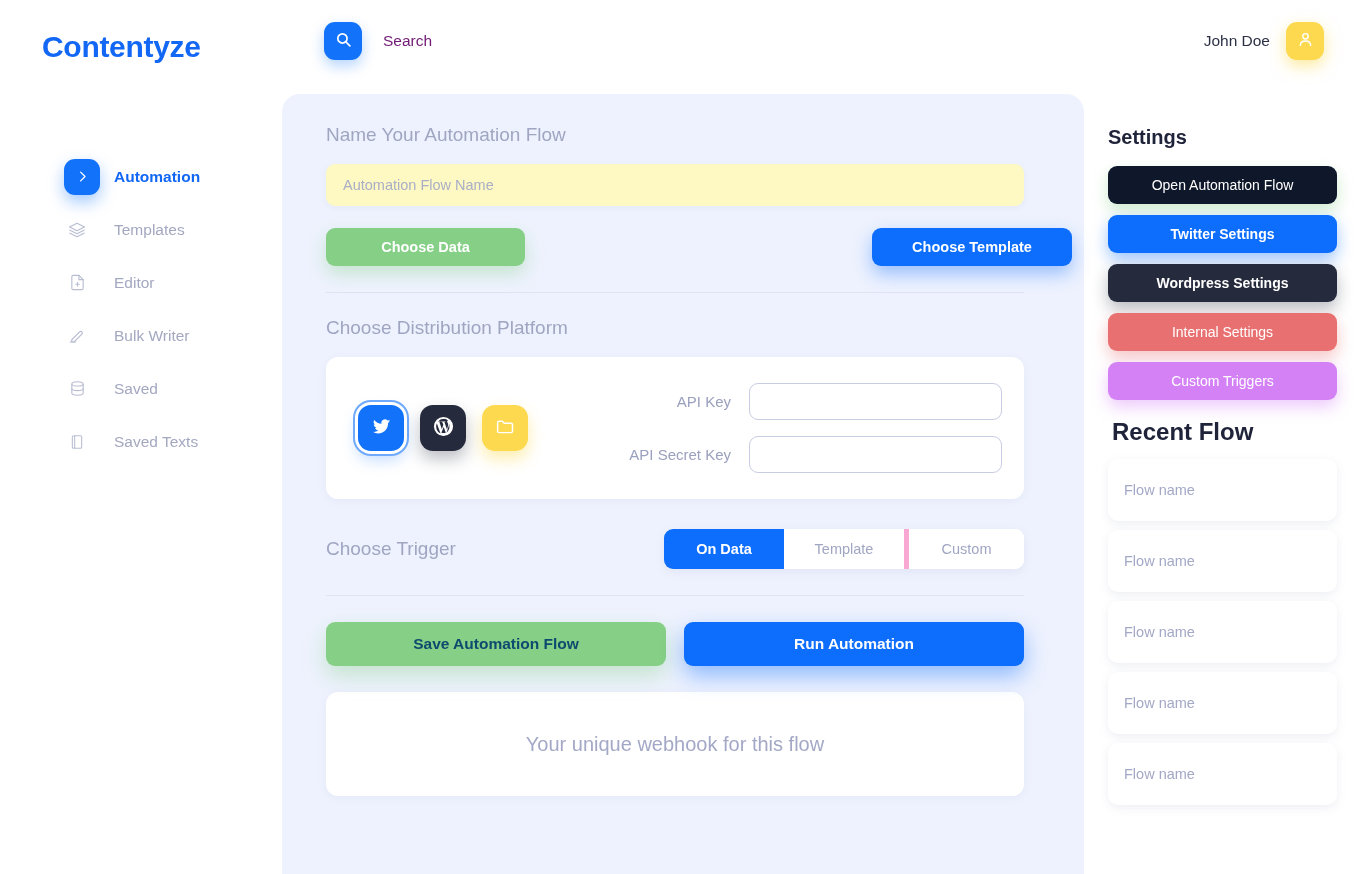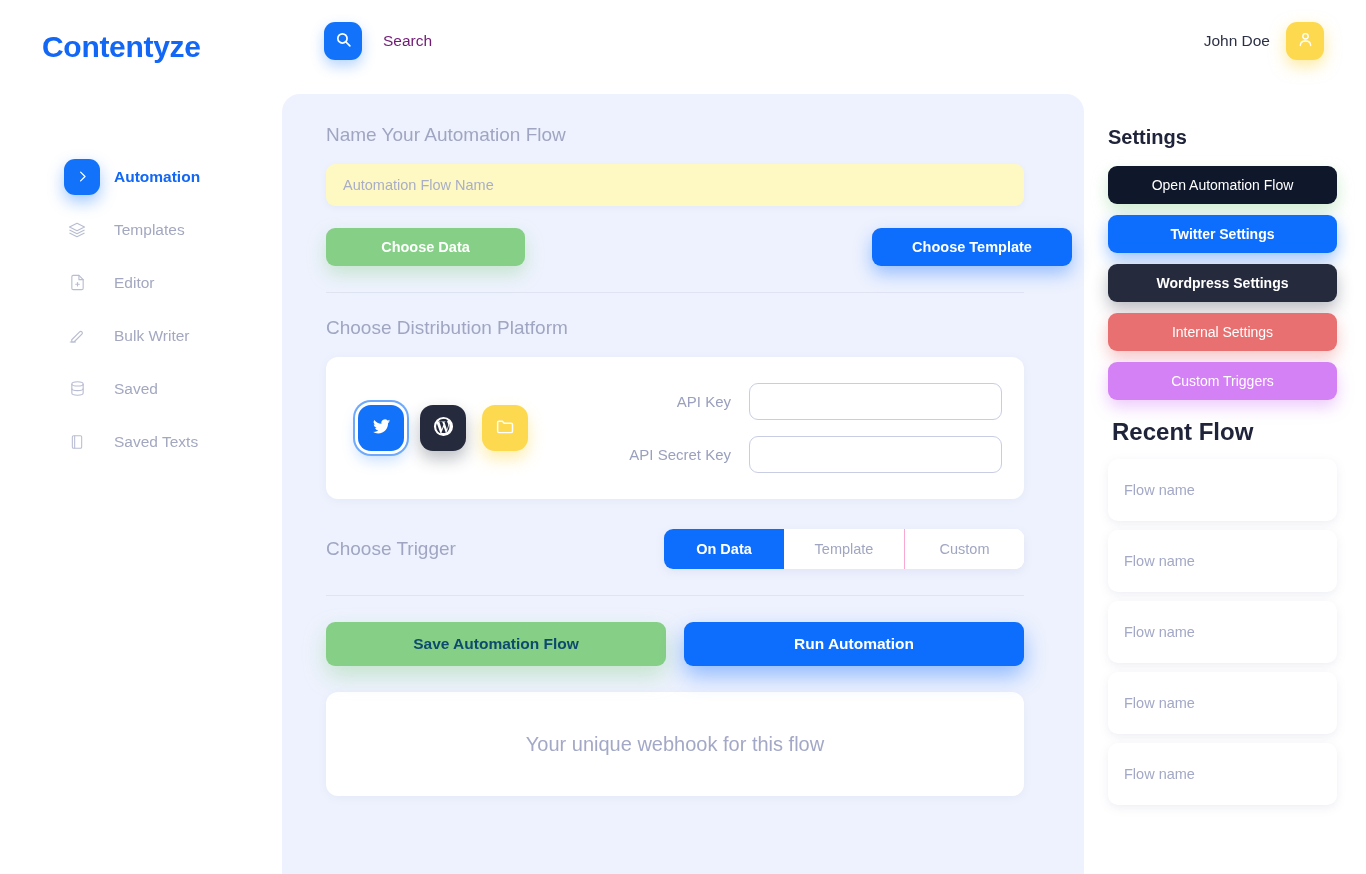--- a/index.html
+++ b/index.html
@@ -117,21 +117,21 @@
   .trigger-row { display: flex; align-items: center; width: 698px; margin-top: 30px; }
   .seg {
     margin-left: auto; display: flex; background: #fff; border-radius: 9px;
     overflow: hidden; box-shadow: 0 3px 10px rgba(120,130,170,0.10);
   }
   .seg-item {
     width: 120px; height: 40px; display: flex; align-items: center; justify-content: center;
     font-size: 14.5px; color: #a0a6c2; cursor: pointer; background: #fff;
   }
   .seg-item.active { background: #0d6efd; color: #fff; font-weight: 700; }
-  .seg-item.sep { border-left: 1px solid #f9a8d4; }
+  .seg-item.sep { border-left: 5px solid #f9a8d4; }
 
   .action-row { display: flex; justify-content: space-between; width: 698px; margin-top: 26px; }
   .btn-save {
     width: 340px; height: 44px; background: #86cf86; border: none; border-radius: 9px;
     color: #0c4a6e; font-size: 15.5px; font-weight: 700; cursor: pointer;
     font-family: "Liberation Sans", sans-serif;
     box-shadow: 0 10px 22px rgba(134,207,134,0.40);
   }
   .btn-run {
     width: 340px; height: 44px; background: #0d6efd; border: none; border-radius: 9px;

